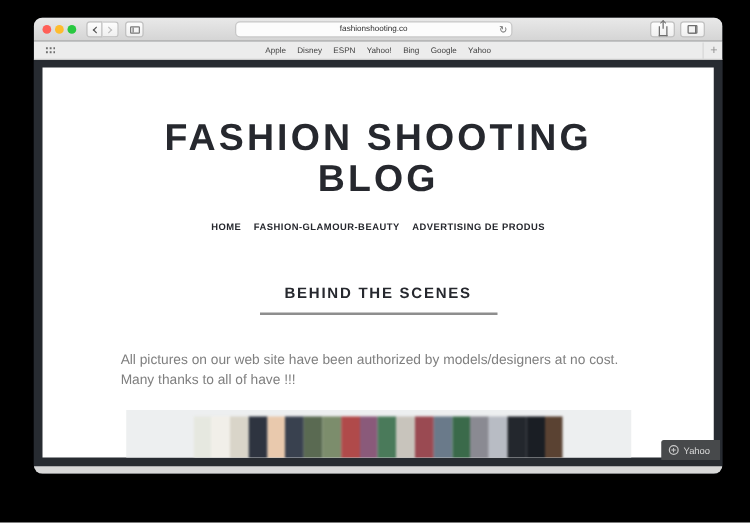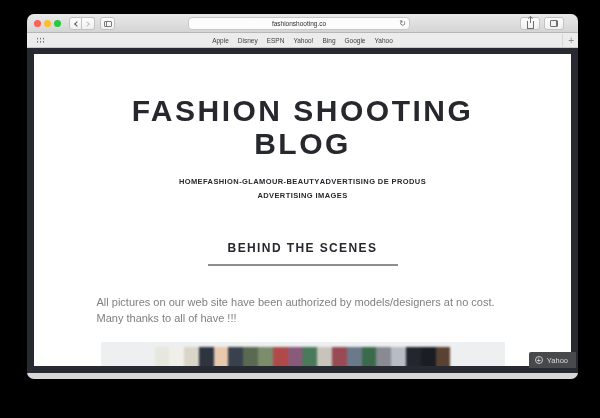--- a/index.html
+++ b/index.html
@@ -60,21 +60,21 @@
   .bm-plus { position:absolute; right:4px; top:1px; font-size:10px; color:#8f8f8f;
              border-left:1px solid #d6d6d6; padding-left:5px; height:13px; line-height:13px; }
 
   
   .page { position:absolute; top:35px; left:0; right:0; bottom:6px; background:#272b31; }
   .card { position:absolute; top:5px; left:7px; right:7px; bottom:7px; background:#ffffff; overflow:hidden; }
 
   .site-title { margin-top:40px; text-align:center; font-weight:bold;
                 font-size:30px; line-height:33px; color:#26282e; letter-spacing:2.5px; }
   .mainnav { margin-top:17px; color:#26282e; font-weight:bold; font-size:7.5px; letter-spacing:0.4px; }
-  .mainnav .row { display:flex; justify-content:center; gap:0; }
+  .mainnav .row { display:flex; justify-content:center; gap:10px; }
   .mainnav .row2 { margin-top:5px; }
   .mainnav span { cursor:pointer; }
 
   .post-title { margin-top:41px; text-align:center; font-weight:bold;
                 font-size:12px; letter-spacing:1.4px; color:#26282e; }
   .post-divider { width:190px; margin:9px auto 0; border-top:2px solid #8e8e8e; }
   .post-body { margin:29px auto 0; width:412px; font-size:11px; line-height:15.5px; color:#7f7f7f; }
   .post-body div { white-space:nowrap; }
 
   .media { margin:16px auto 0; width:404px; height:40px; background:#edeff0;
@@ -145,23 +145,20 @@
     <div class="card">
       <h1 class="site-title">
         <div>FASHION SHOOTING</div>
         <div>BLOG</div>
       </h1>
       <nav class="mainnav">
         <div class="row">
           <span>HOME</span>
           <span>FASHION-GLAMOUR-BEAUTY</span>
           <span>ADVERTISING DE PRODUS</span>
-        </div>
-        <div class="row row2">
-          <span>ADVERTISING IMAGES</span>
         </div>
       </nav>
 
       <h2 class="post-title">BEHIND THE SCENES</h2>
       <div class="post-divider"></div>
 
       <div class="post-body">
         <div>All pictures on our web site have been authorized by models/designers at no cost.</div>
         <div>Many thanks to all of have !!!</div>
       </div>

